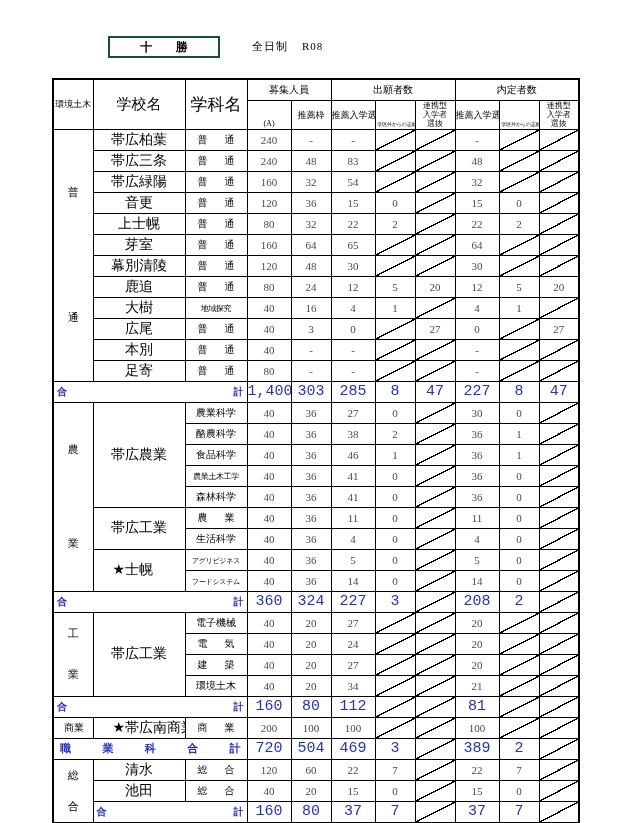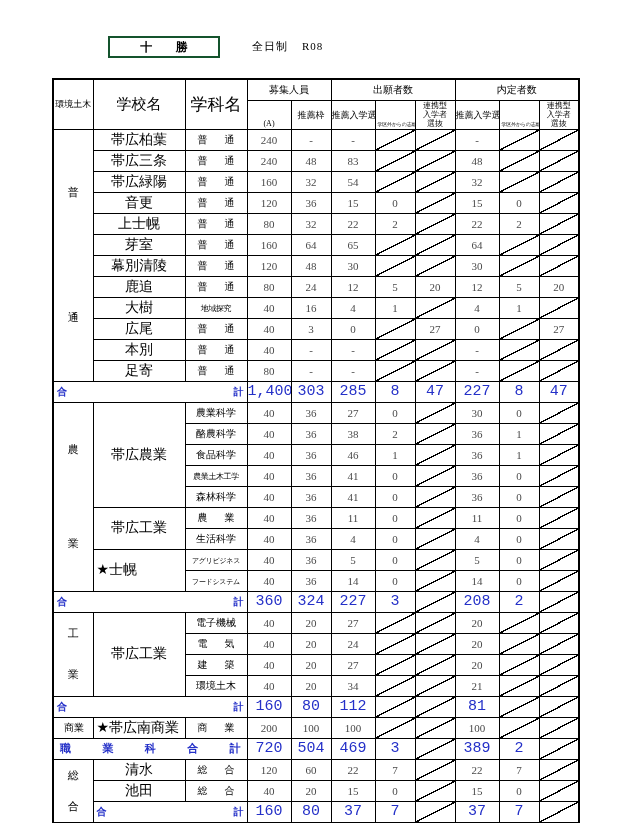--- a/index.html
+++ b/index.html
@@ -104,21 +104,21 @@
     padding:0 10px;font-size:10px;
   }
   .tiny-kata{font-size:7px;letter-spacing:-0.3px;}
   .dept-small{font-size:8px;letter-spacing:-0.4px;font-family:Liberation Serif, serif;}
 
   .num{
     text-align:right;padding-right:3px;
     font-family:"Liberation Serif",serif;font-size:11px;color:#4a4a4a;
   }
   .schoolname{text-align:center;font-size:14px;}
-  .schoolname.star{text-align:left;padding-left:3px;}
+  .schoolname.star{text-align:left;padding-left:19px;}
 
   
   .sub td{color:#2430c8;font-weight:bold;}
   .sub .num{color:#2430c8;font-family:Liberation Mono, monospace;font-size:15px;}
   .sub-label{
     display:flex;justify-content:space-between;
     padding:0 3px;font-size:10px;font-weight:bold;
   }
   .grand-label{
     display:flex;justify-content:space-between;

